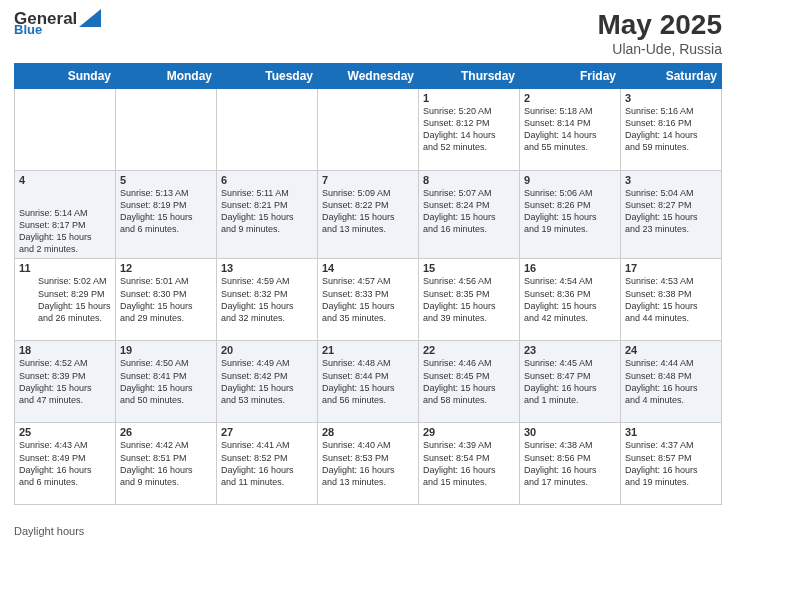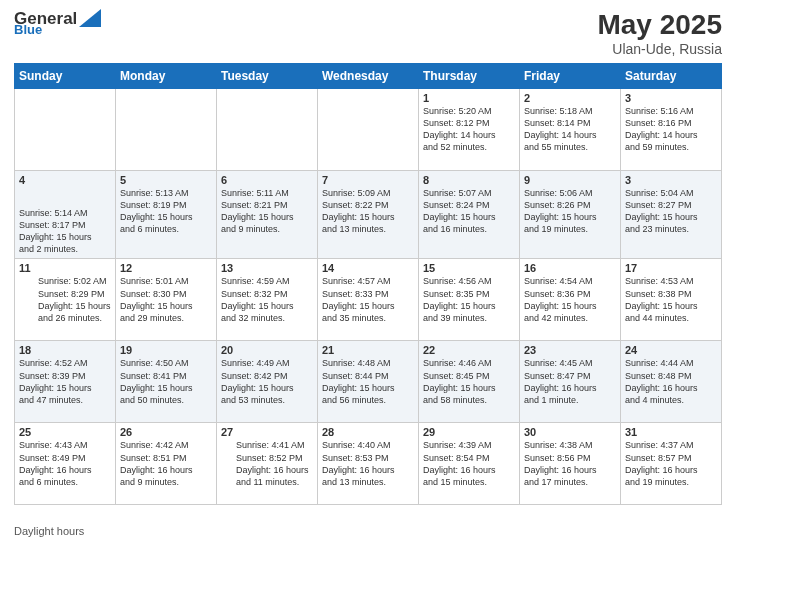--- a/index.html
+++ b/index.html
@@ -44,21 +44,21 @@
       width: 100%;
       border-collapse: collapse;
       border: 1px solid #ccc;
     }
     .calendar th {
       background-color: #1a6fbb;
       color: #fff;
       font-size: 12px;
       font-weight: bold;
       padding: 5px 4px;
-      text-align: left;
+      text-align: right;
       border: 1px solid #1a6fbb;
     }
     .calendar td {
       vertical-align: top;
       border: 1px solid #ccc;
       padding: 3px 4px;
       width: calc(100% / 7);
       min-height: 80px;
       height: 82px;
       font-size: 9.5px;
@@ -316,21 +316,21 @@
           </td>
           <td>
             <span class="day-num">26</span>
             <div class="day-info" style="white-space: pre-line;">Sunrise: 4:42 AM
 Sunset: 8:51 PM
 Daylight: 16 hours
 and 9 minutes.</div>
           </td>
           <td>
             <span class="day-num">27</span>
-            <div class="day-info" style="white-space: pre-line; margin-left: 15px;">Sunrise: 4:41 AM
+            <div class="day-info" style="white-space: pre-line;">Sunrise: 4:41 AM
 Sunset: 8:52 PM
 Daylight: 16 hours
 and 11 minutes.</div>
           </td>
           <td>
             <span class="day-num">28</span>
             <div class="day-info" style="white-space: pre-line;">Sunrise: 4:40 AM
 Sunset: 8:53 PM
 Daylight: 16 hours
 and 13 minutes.</div>

